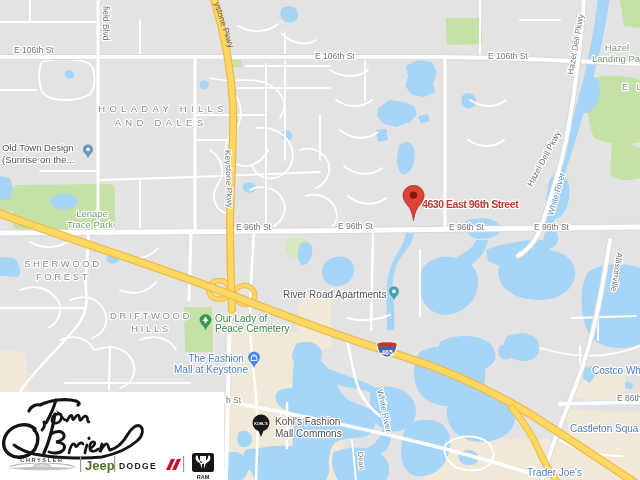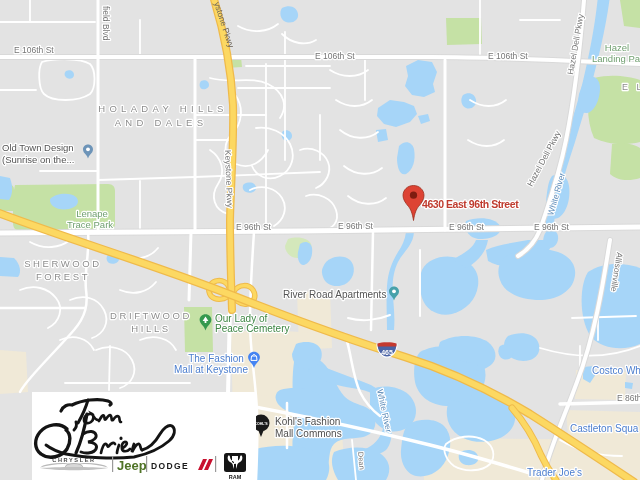--- a/index.html
+++ b/index.html
@@ -1,18 +1,18 @@
 <!DOCTYPE html>
 <html><head>
 <meta charset="utf-8">
 <style>
   html,body{margin:0;padding:0;width:640px;height:480px;overflow:hidden;background:#e3e3e3;}
   *{font-family:"Liberation Sans",sans-serif;}
   #map{position:absolute;left:0;top:0;width:640px;height:480px;}
-  #logobox{position:absolute;left:0;top:392px;width:224px;height:88px;background:#ffffff;margin-left:32px;}
+  #logobox{position:absolute;left:0;top:392px;width:224px;height:88px;background:#ffffff;}
 </style>
 </head>
 <body>
 
 <svg id="map" width="640" height="480" viewBox="0 0 640 480">
 
   <rect x="0" y="0" width="640" height="480" fill="#e3e3e3"></rect>
   <g id="beige">
 
     <path d="M297,292 L330,291 L332,348 L299,350 Z" fill="#f0e9d7"></path>

